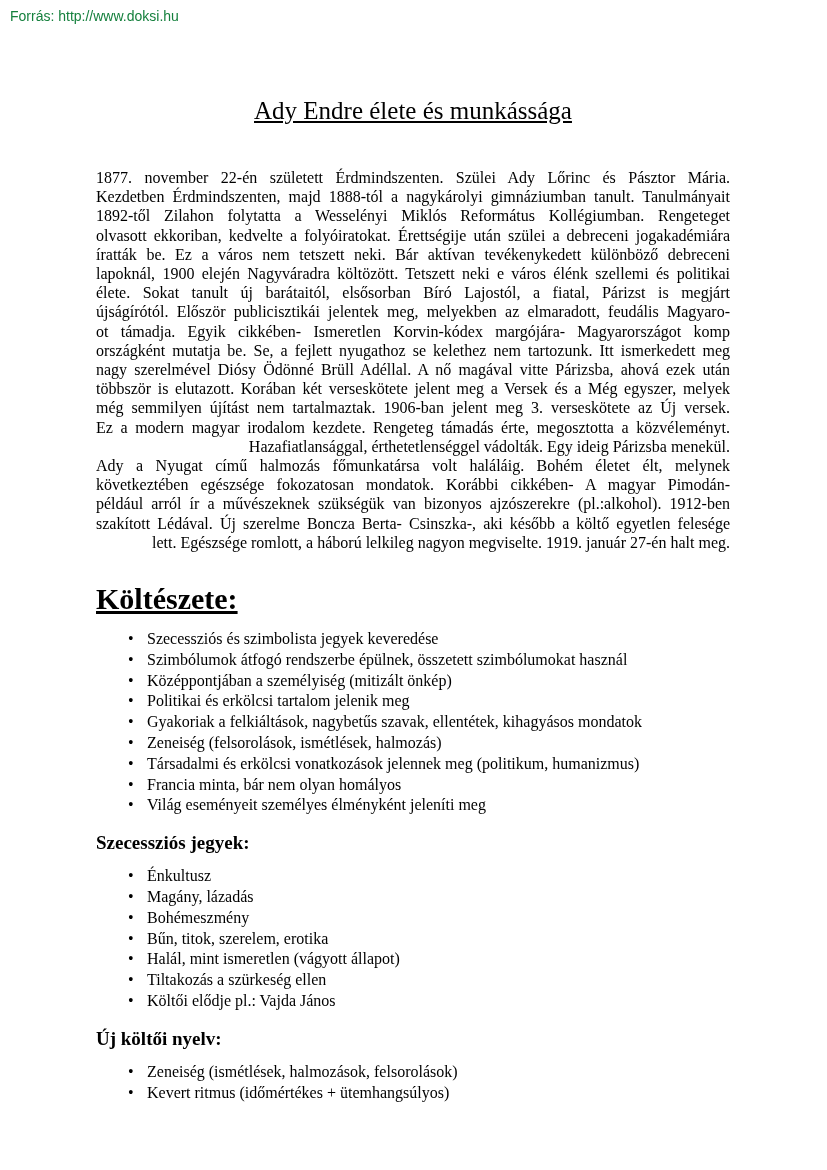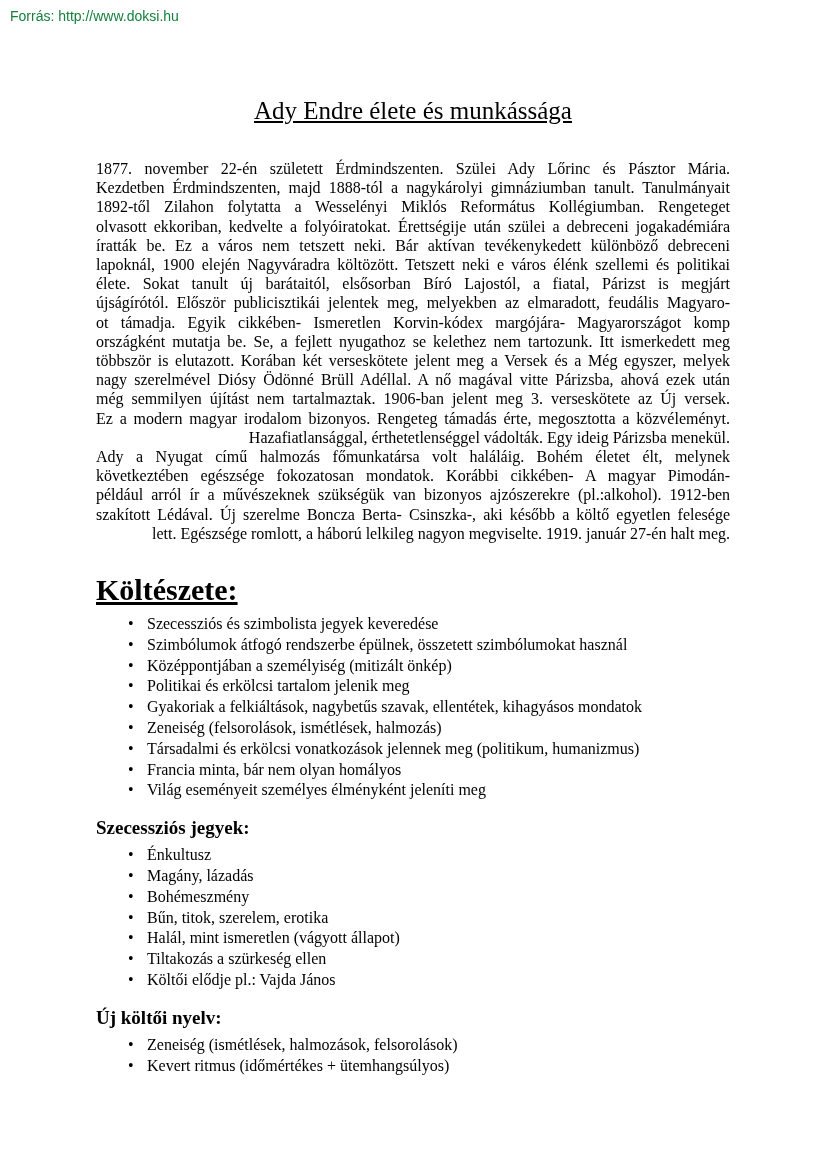--- a/index.html
+++ b/index.html
@@ -16,29 +16,29 @@
   }
   .content { position:absolute; left:96px; top:0; width:634px; }
   .title {
     margin-top:97px; text-align:center;
     font-size:25px; line-height:28px; font-weight:normal;
     text-decoration:underline;
   }
   .para { font-size:16px; line-height:19.2px; }
   .para .line { text-align:right; }
   .para .line.just { text-align:justify; text-align-last:justify; }
-  .bio-1 { margin-top:34px; }
+  .bio-1 { margin-top:43px; }
   .bio-2 { margin-top:0; }
   .h-big {
     margin-top:29px; font-size:30px; line-height:35px; font-weight:bold;
     text-decoration:underline;
   }
   .h-small { margin-top:16px; font-size:19px; line-height:21px; font-weight:bold; }
   .intro { margin-top:0; }
-  ul.bullets { list-style:none; margin-top:7px; }
+  ul.bullets { list-style:none; margin-top:13px; }
   ul.bullets li {
     position:relative; padding-left:51px;
     font-size:16px; line-height:20.8px;
   }
   ul.bullets li::before {
     content:"\2022"; position:absolute; left:32px; top:0;
   }
 </style>
 </head>
 <body>
@@ -52,24 +52,24 @@
       <div class="line just">1877. november 22-én született Érdmindszenten. Szülei Ady Lőrinc és Pásztor Mária.</div>
       <div class="line just">Kezdetben Érdmindszenten, majd 1888-tól a nagykárolyi gimnáziumban tanult. Tanulmányait</div>
       <div class="line just">1892-től Zilahon folytatta a Wesselényi Miklós Református Kollégiumban. Rengeteget</div>
       <div class="line just">olvasott ekkoriban, kedvelte a folyóiratokat. Érettségije után szülei a debreceni jogakadémiára</div>
       <div class="line just">íratták be. Ez a város nem tetszett neki. Bár aktívan tevékenykedett különböző debreceni</div>
       <div class="line just">lapoknál, 1900 elején Nagyváradra költözött. Tetszett neki e város élénk szellemi és politikai</div>
       <div class="line just">élete. Sokat tanult új barátaitól, elsősorban Bíró Lajostól, a fiatal, Párizst is megjárt</div>
       <div class="line just">újságírótól. Először publicisztikái jelentek meg, melyekben az elmaradott, feudális Magyaro-</div>
       <div class="line just">ot támadja. Egyik cikkében- Ismeretlen Korvin-kódex margójára- Magyarországot komp</div>
       <div class="line just">országként mutatja be. Se, a fejlett nyugathoz se kelethez nem tartozunk. Itt ismerkedett meg</div>
+      <div class="line just">nagy szerelmével Diósy Ödönné Brüll Adéllal. A nő magával vitte Párizsba, ahová ezek után</div>
       <div class="line just">többször is elutazott. Korában két verseskötete jelent meg a Versek és a Még egyszer, melyek</div>
-      <div class="line just">nagy szerelmével Diósy Ödönné Brüll Adéllal. A nő magával vitte Párizsba, ahová ezek után</div>
       <div class="line just">még semmilyen újítást nem tartalmaztak. 1906-ban jelent meg 3. verseskötete az Új versek.</div>
-      <div class="line just">Ez a modern magyar irodalom bizonyos. Rengeteg támadás érte, megosztotta a közvéleményt.</div>
+      <div class="line just">Ez a modern magyar irodalom kezdete. Rengeteg támadás érte, megosztotta a közvéleményt.</div>
       <div class="line">Hazafiatlansággal, érthetetlenséggel vádolták. Egy ideig Párizsba menekül.</div>
     </div>
 
   <div class="para bio-2">
       <div class="line just">Ady a Nyugat című halmozás főmunkatársa volt haláláig. Bohém életet élt, melynek</div>
       <div class="line just">következtében egészsége fokozatosan mondatok. Korábbi cikkében- A magyar Pimodán-</div>
       <div class="line just">például arról ír a művészeknek szükségük van bizonyos ajzószerekre (pl.:alkohol). 1912-ben</div>
       <div class="line just">szakított Lédával. Új szerelme Boncza Berta- Csinszka-, aki később a költő egyetlen felesége</div>
       <div class="line">lett. Egészsége romlott, a háború lelkileg nagyon megviselte. 1919. január 27-én halt meg.</div>
     </div>

